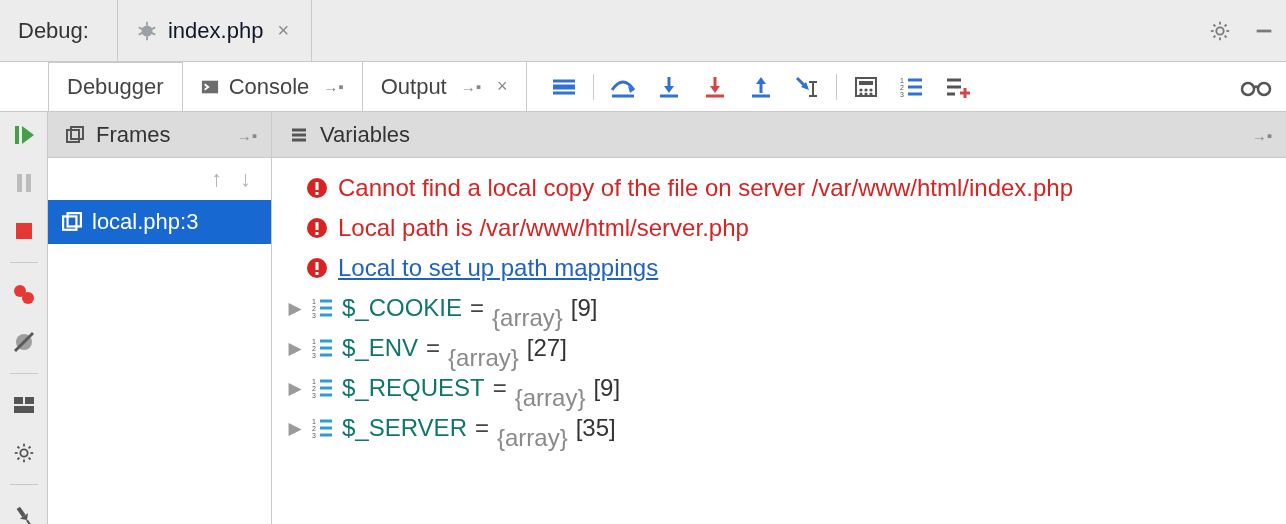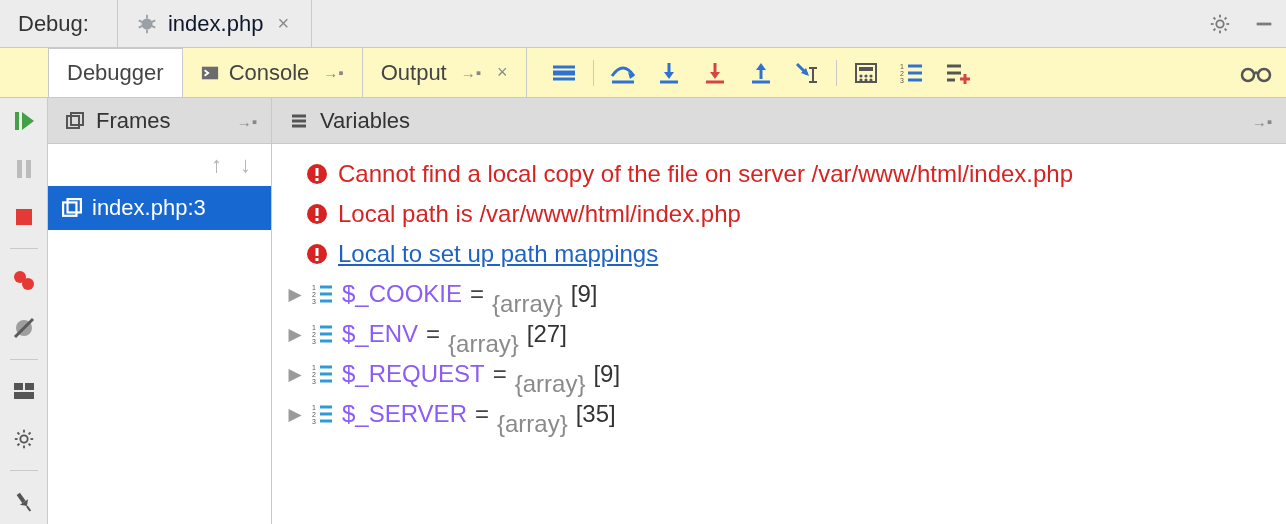--- a/index.html
+++ b/index.html
@@ -7,21 +7,21 @@
     width: 1286px; height: 524px;
     font-family: "Segoe UI", "Helvetica Neue", Arial, sans-serif;
     background: #ececec;
     color: #333;
     overflow: hidden;
     user-select: none;
   }
 
   
   .topstrip {
-    height: 48px;
+    height: 62px;
     display: flex; align-items: center;
     border-bottom: 1px solid #c9c9c9;
   }
   .topstrip .debug-label {
     padding: 0 28px 0 18px;
     font-size: 22px;
   }
   .file-tab {
     height: 100%;
     display: flex; align-items: center; gap: 10px;
@@ -39,21 +39,21 @@
   .top-btn {
     width: 44px; height: 100%;
     display: flex; align-items: center; justify-content: center;
     cursor: pointer; color: #777;
   }
   .gear-svg, .minus-svg { width: 22px; height: 22px; }
 
   
   .tabrow {
     height: 50px;
-    background: #fef9c3;
+    background: #ffffff;
     display: flex; align-items: stretch;
     border-bottom: 1px solid #c9c9c9;
   }
   .left-gap48 { width: 48px; } 
   .tool-tab {
     display: flex; align-items: center; gap: 10px;
     padding: 0 18px;
     font-size: 22px;
     border-right: 1px solid #c9c9c9;
     cursor: pointer;
@@ -166,21 +166,21 @@
   .vline.err { color:#d82323; }
   .vline.err a { color:#1e63c4; text-decoration: underline; cursor:pointer; }
   .vrow {
     display:flex; align-items:center;
     height:40px; gap:8px;
     padding-left: 6px;
     white-space:nowrap;
   }
   .vrow .tri { color:#9a9a9a; font-size:17px; width:18px; text-align:center; cursor:pointer;}
   .vrow .list-ico { width:22px; height:22px; }
-  .vname { color:#8b5cf6; }
+  .vname { color:#0f766e; }
   .veq   { color:#444; }
   .vtype { color:#8a8a8a;margin-top:20px; }
   .vcnt  { color:#333; }
 
   
   svg { display:block; }
 </style>
 </head>
 <body>
 
@@ -430,40 +430,40 @@
       <div class="frames-panel">
         <div class="frames-arrows">
           <span class="nav-btn">↑</span>
           <span class="nav-btn">↓</span>
         </div>
         <div class="frame-item">
           <svg class="frame-ico" viewBox="0 0 18 18">
             <rect x="1" y="4" width="12" height="12" fill="none" stroke="#fff" stroke-width="2"></rect>
             <rect x="5" y="1" width="12" height="12" fill="none" stroke="#fff" stroke-width="2"></rect>
           </svg>
-          <span>index.php:3</span>
+          <span>local.php:3</span>
         </div>
       </div>
 
       <div class="vars-panel">
         <div class="vline err">
           <svg class="warn-ico" viewBox="0 0 22 22">
             <circle cx="11" cy="11" r="10" fill="#d82323"></circle>
             <rect x="9.5" y="5" width="3" height="8" fill="#fff"></rect>
             <rect x="9.5" y="15" width="3" height="3" fill="#fff"></rect>
           </svg>
           <span>Cannot find a local copy of the file on server /var/www/html/index.php</span>
         </div>
         <div class="vline err">
           <svg class="warn-ico" viewBox="0 0 22 22">
             <circle cx="11" cy="11" r="10" fill="#d82323"></circle>
             <rect x="9.5" y="5" width="3" height="8" fill="#fff"></rect>
             <rect x="9.5" y="15" width="3" height="3" fill="#fff"></rect>
           </svg>
-          <span>Local path is /var/www/html/index.php</span>
+          <span>Local path is /var/www/html/server.php</span>
         </div>
         <div class="vline err">
           <svg class="warn-ico" viewBox="0 0 22 22">
             <circle cx="11" cy="11" r="10" fill="#d82323"></circle>
             <rect x="9.5" y="5" width="3" height="8" fill="#fff"></rect>
             <rect x="9.5" y="15" width="3" height="3" fill="#fff"></rect>
           </svg>
           <a>Local to set up path mappings</a>
         </div>
 

